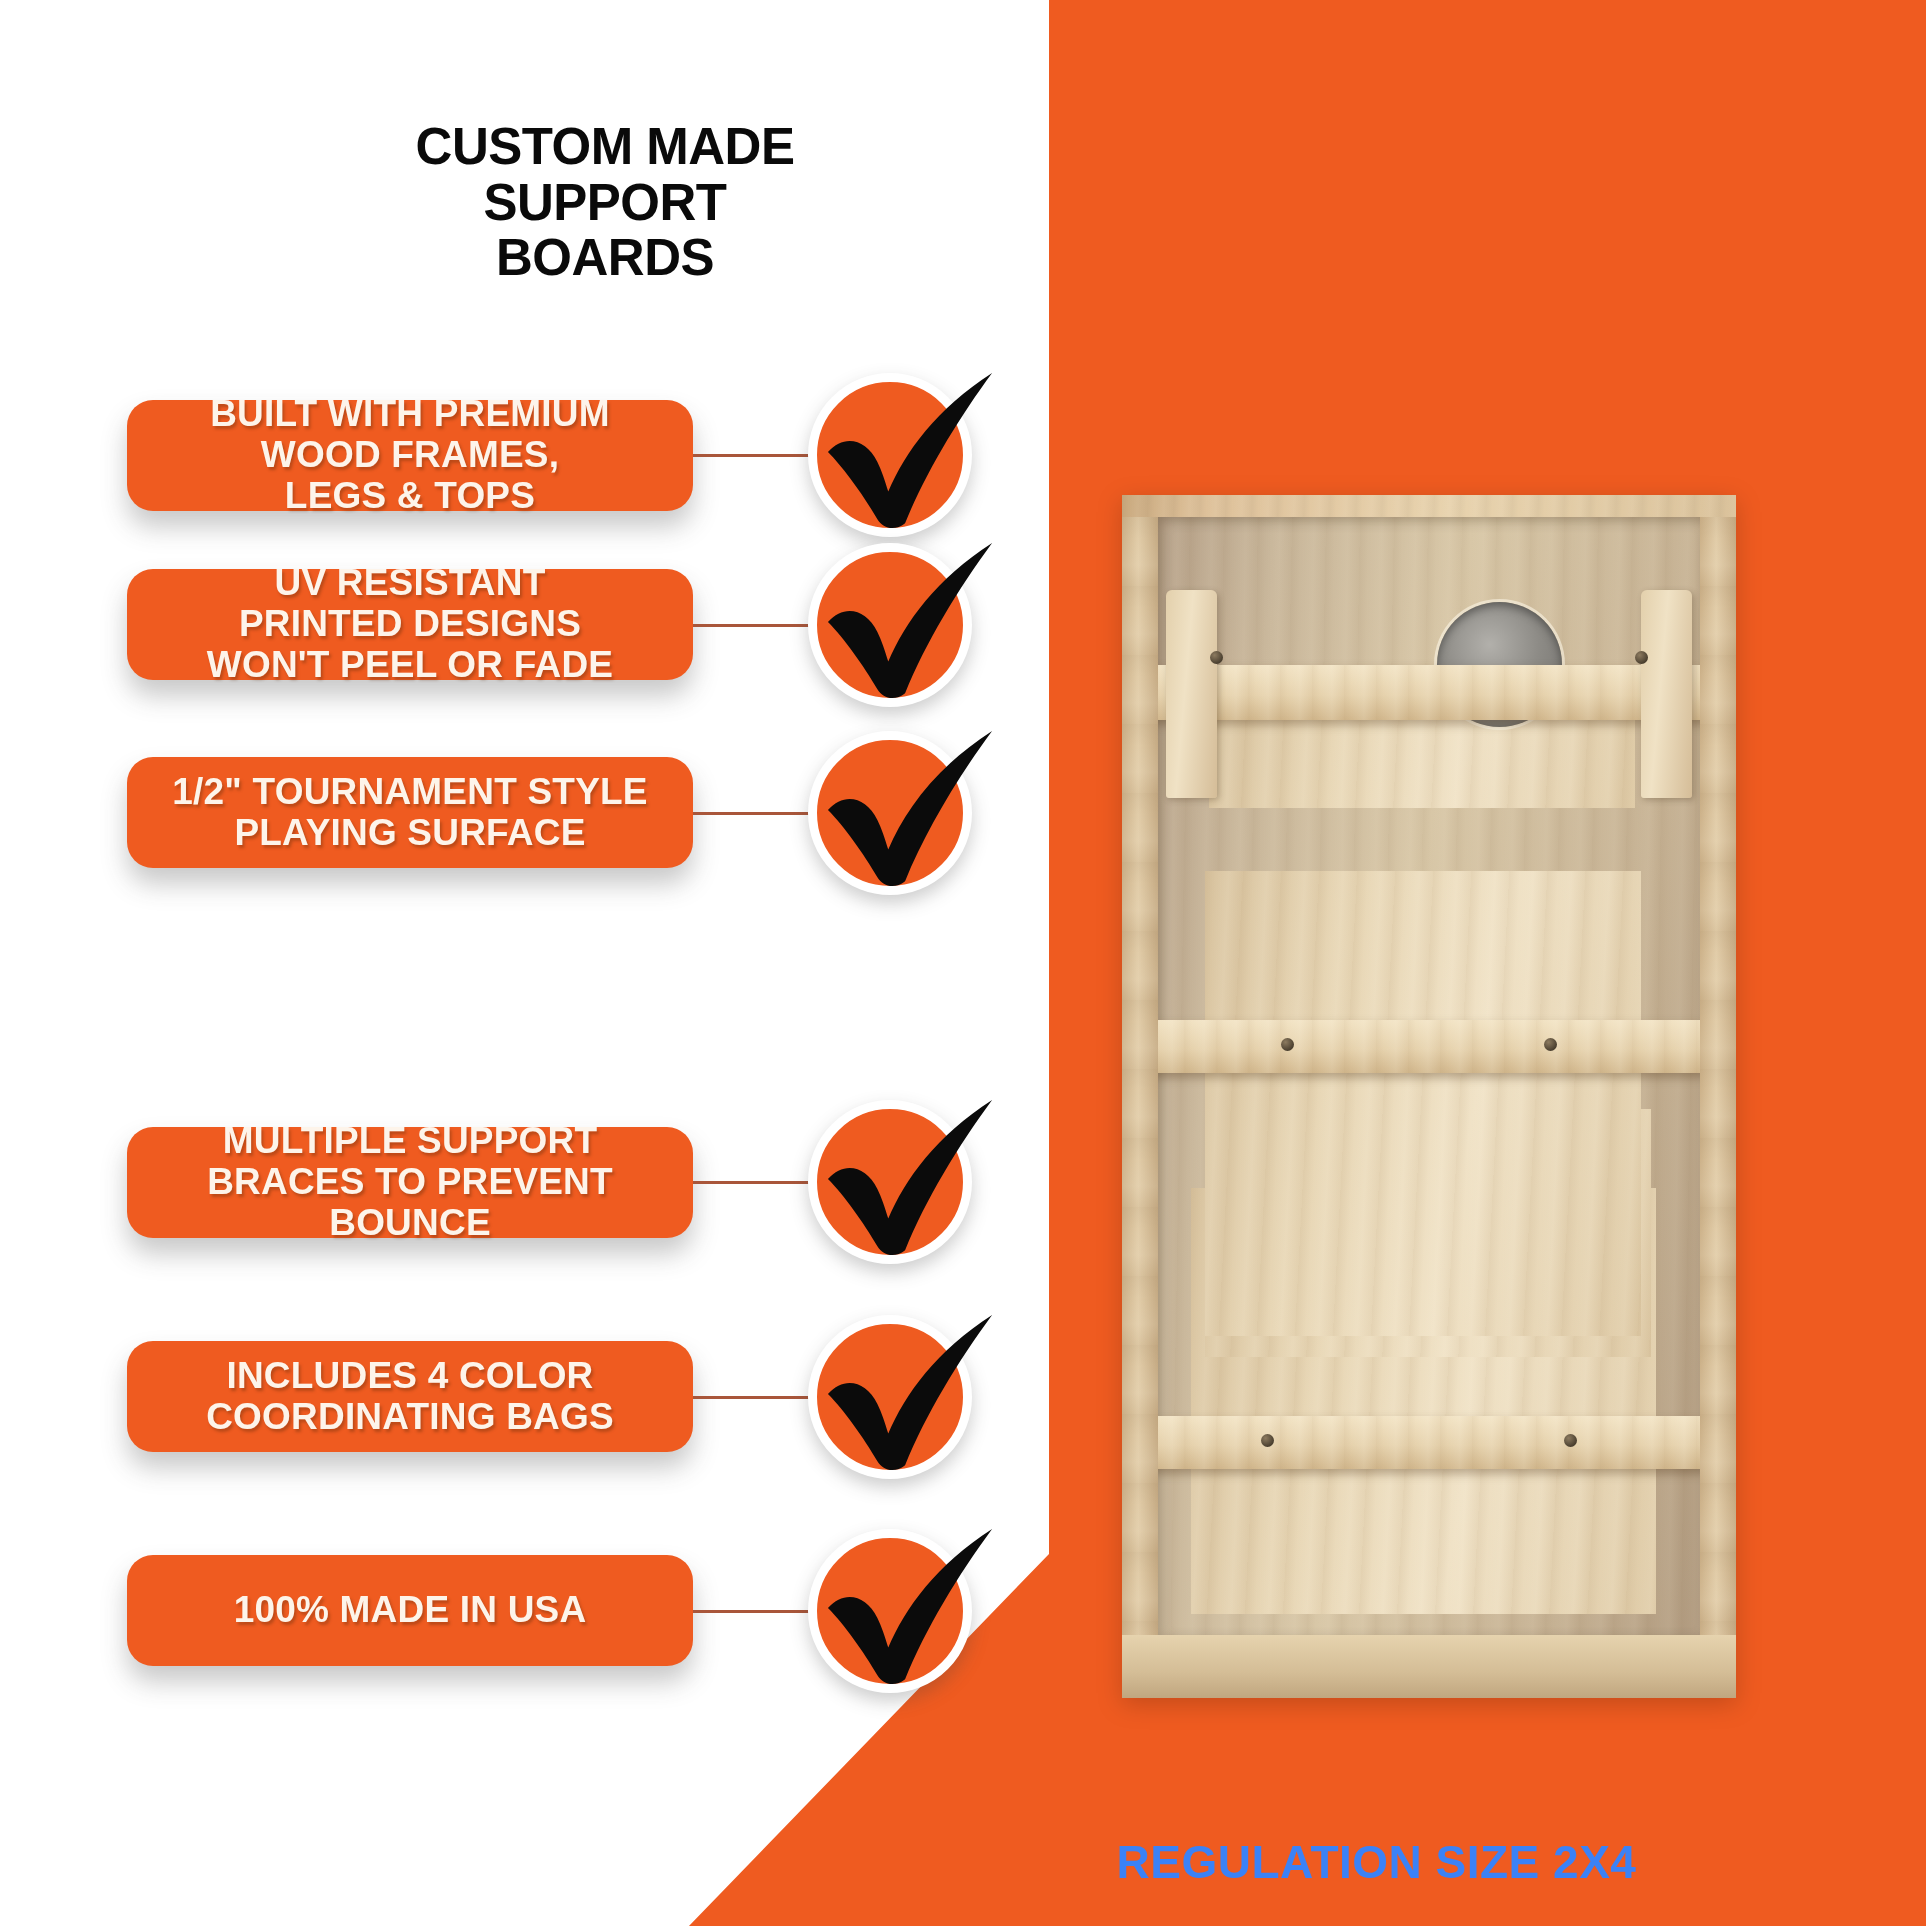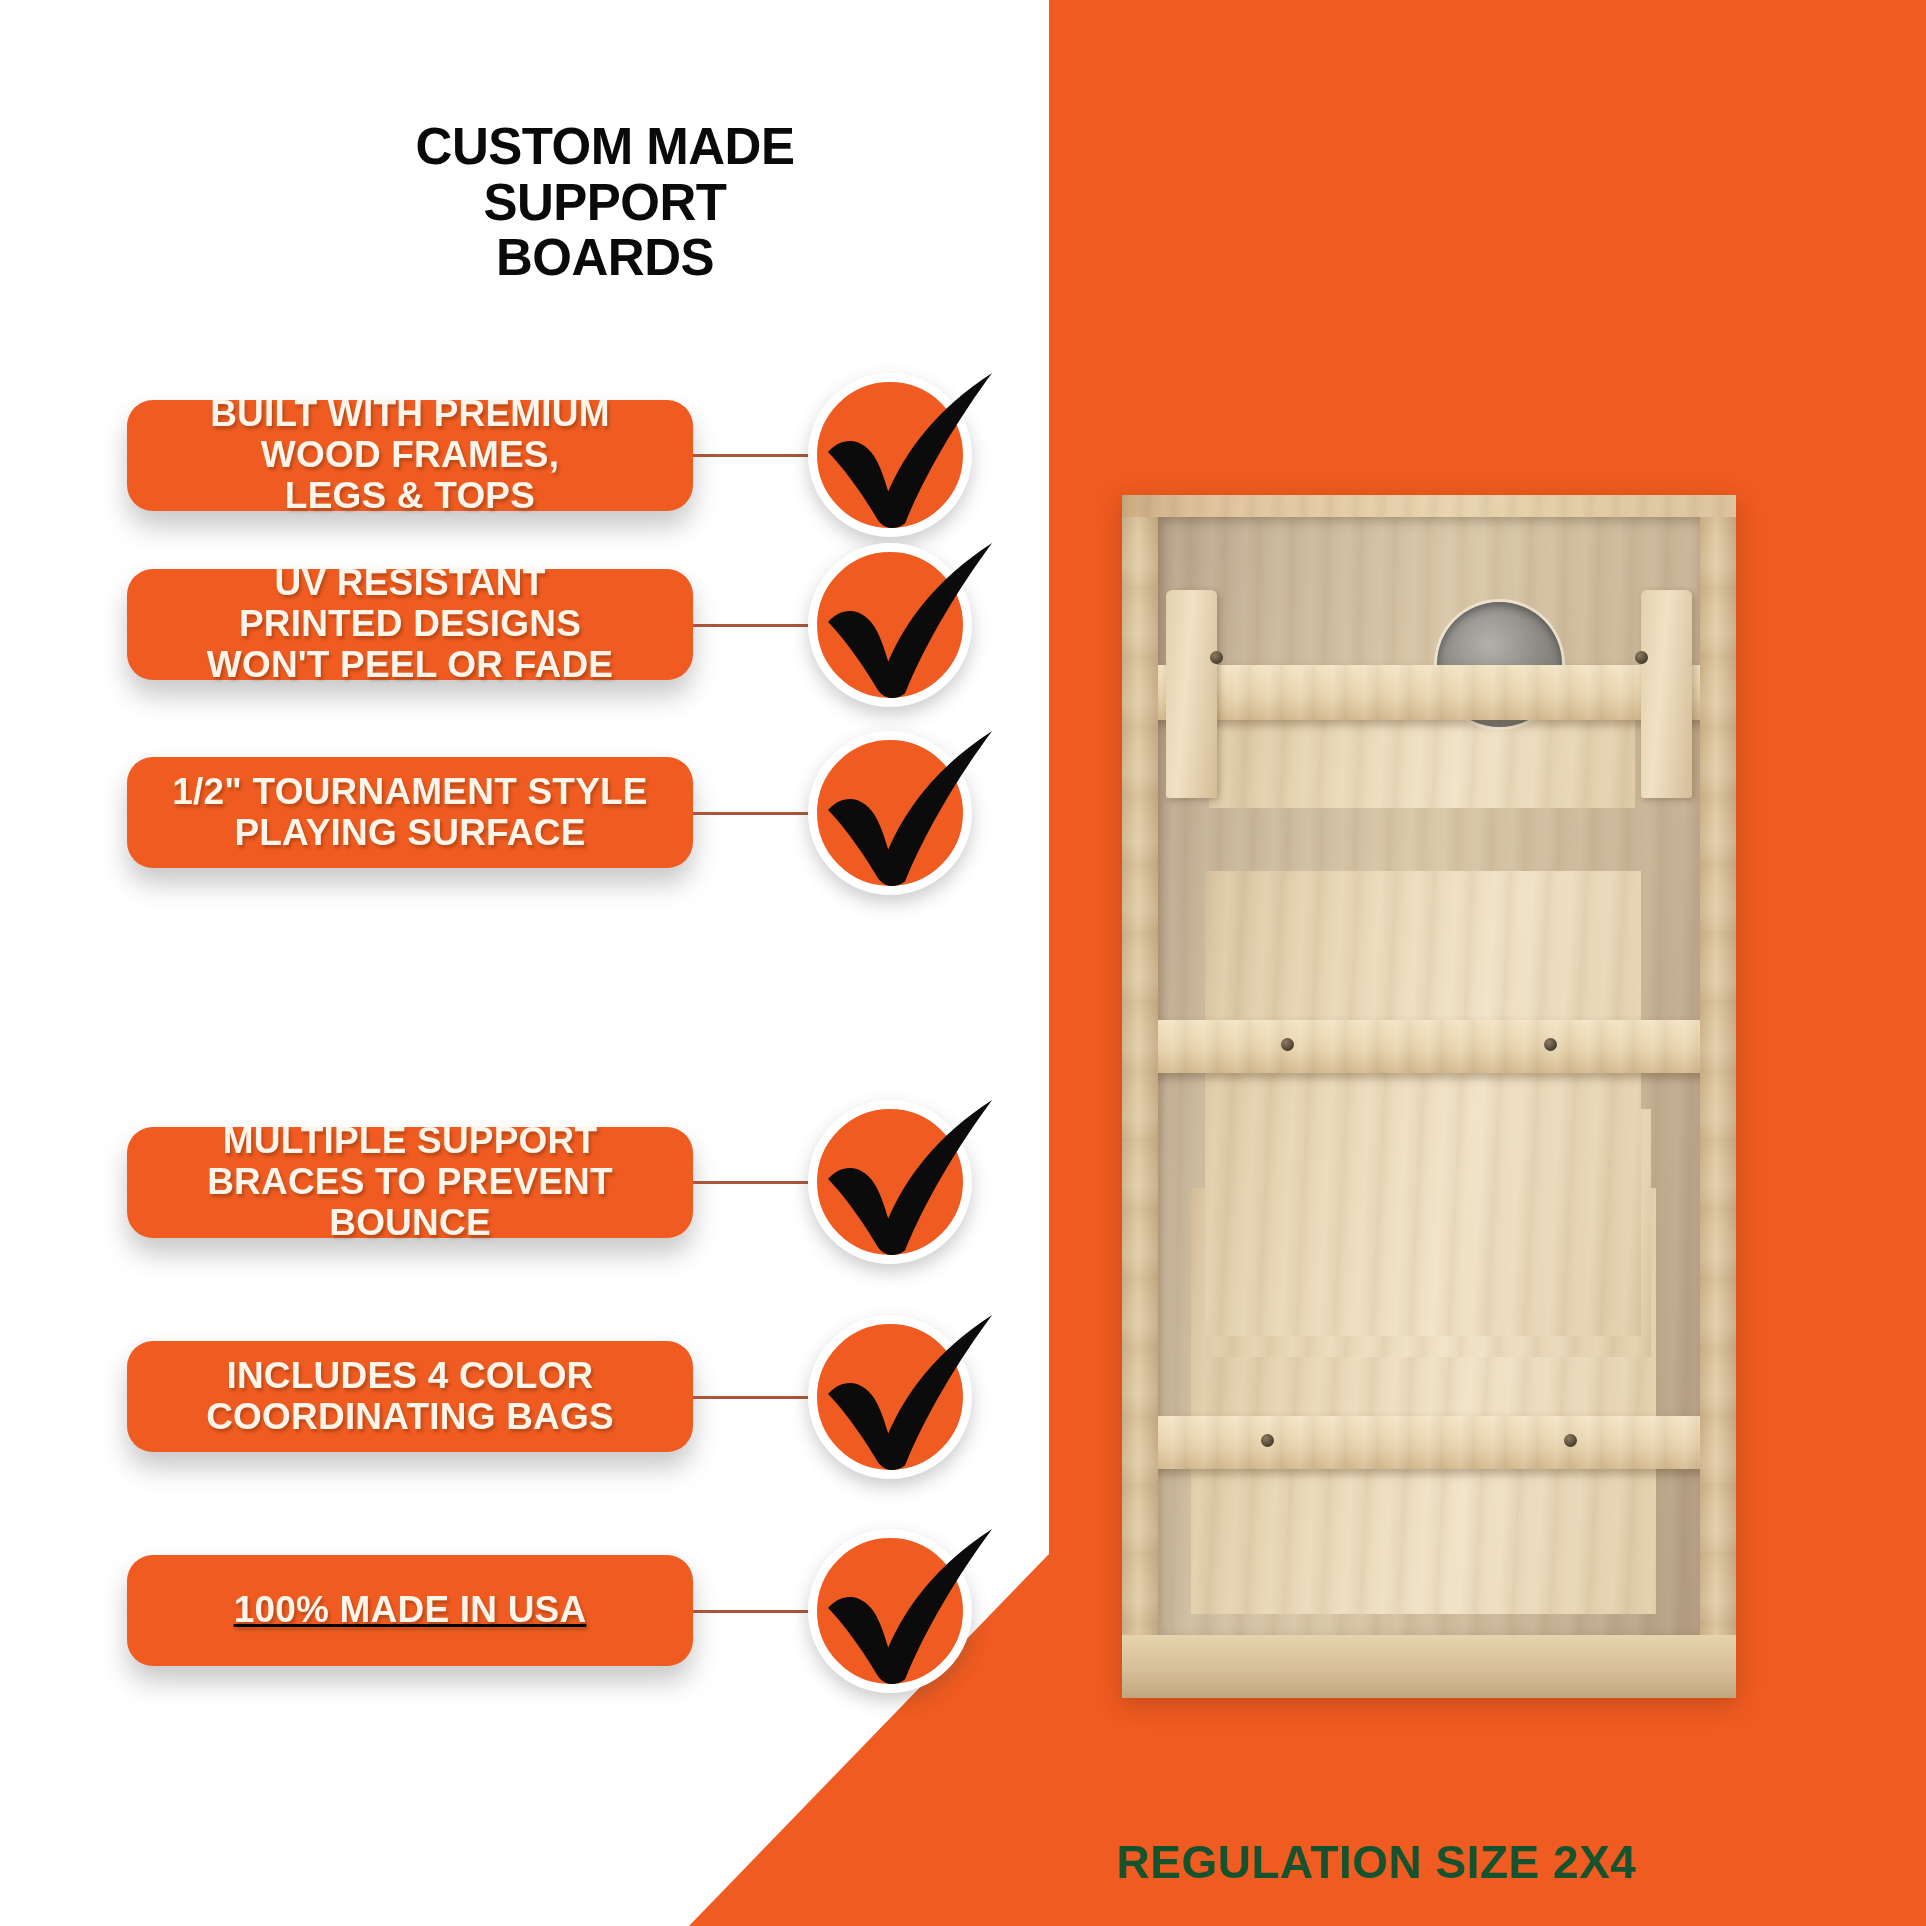--- a/index.html
+++ b/index.html
@@ -321,21 +321,21 @@
     color: #fdf4ea;
   }
   .footer-note {
     position: absolute;
     left: 1010px; top: 1835px;
     width: 733px;
     text-align: center;
     font-size: 46px;
     font-weight: 600;
     letter-spacing: 0.5px;
-    color: #14532d;
+    color: #3b82f6;
     z-index: 8;
   }
 </style>
 </head>
 <body>
 
 <div id="root">
 
   <div class="orange-bg"></div>
 
@@ -451,21 +451,21 @@
       <div class="connector" style="left:693px; top:1396px; width:119px;"></div>
       <div class="check" style="left:808px; top:1315px;">
         <div class="check-circle"></div>
         <svg class="check-mark" viewBox="0 0 190 180">
           <path d="M10 88 C26 70, 48 74, 60 98 C64 106, 68 118, 71 128 C88 88, 120 44, 176 8 C142 54, 108 110, 88 160 C78 168, 66 166, 60 156 C46 132, 26 104, 10 88 Z" fill="#0b0b0b"></path>
         </svg>
       </div>
     </div>
 
     <div class="feat-row">
-      <div class="pill" style="top:1555px; width:566px; height:111px;text-decoration:underline;">
+      <div class="pill" style="top:1555px; width:566px; height:111px;">
         <span class="pill-text">100% MADE IN USA</span>
       </div>
       <div class="connector" style="left:693px; top:1610px; width:119px;"></div>
       <div class="check" style="left:808px; top:1529px;">
         <div class="check-circle"></div>
         <svg class="check-mark" viewBox="0 0 190 180">
           <path d="M10 88 C26 70, 48 74, 60 98 C64 106, 68 118, 71 128 C88 88, 120 44, 176 8 C142 54, 108 110, 88 160 C78 168, 66 166, 60 156 C46 132, 26 104, 10 88 Z" fill="#0b0b0b"></path>
         </svg>
       </div>
     </div>

